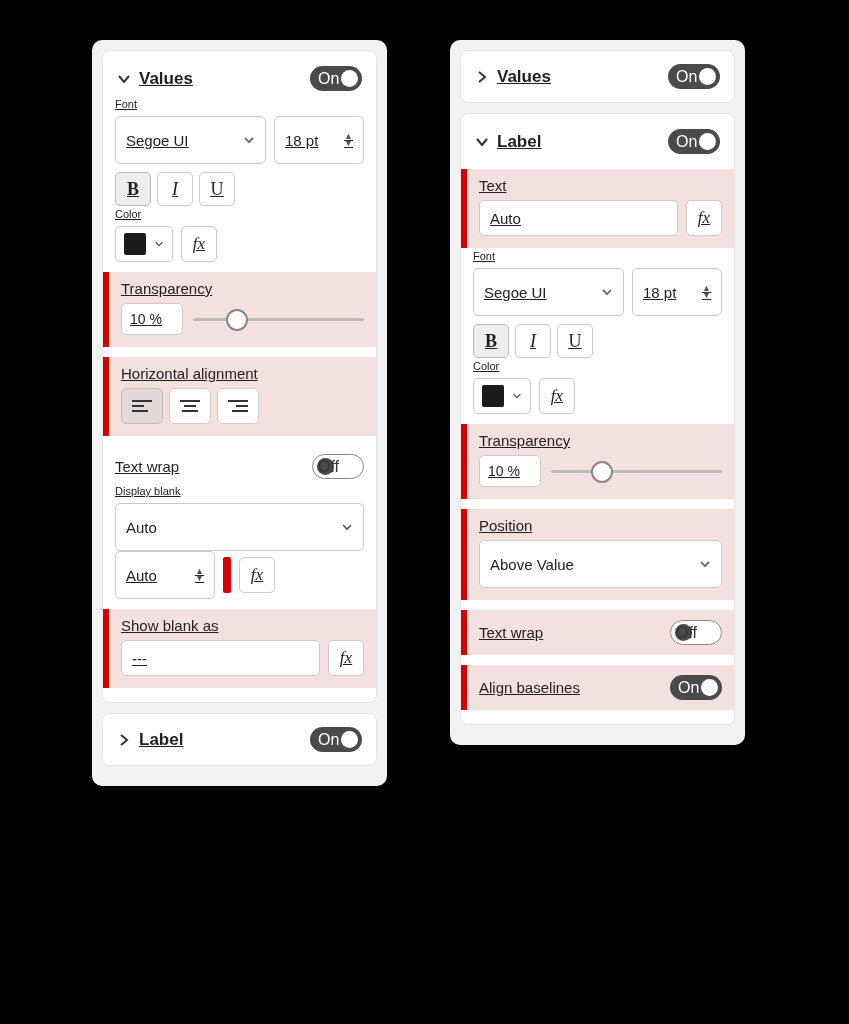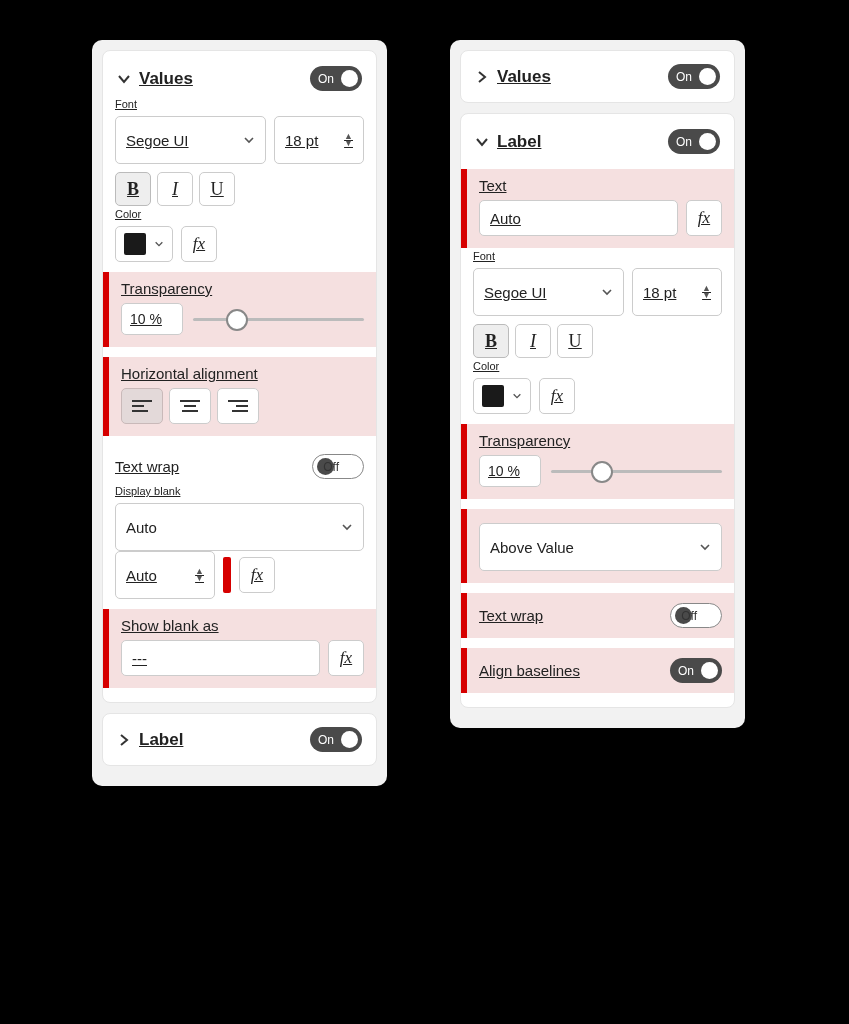--- a/index.html
+++ b/index.html
@@ -50,21 +50,21 @@
   }
   .toggle {
     width: 52px; height: 25px;
     border-radius: 13px;
     background: #4a4a4a;
     position: relative;
     display: inline-flex;
     align-items: center;
     cursor: pointer;
     color: #fff;
-    font-size: 12px;
+    font-size: 16px;
   }
   .toggle .knob {
     width: 17px; height: 17px; border-radius: 50%;
     background: #fff;
     position: absolute;
   }
   .toggle.on .knob { right: 4px; }
   .toggle.off .knob { left: 4px; }
   .toggle .lbl { position:absolute; }
   .toggle.on .lbl { left: 8px; }
@@ -389,20 +389,21 @@
       <div class="slider-row">
         <div class="val-box">10 %</div>
         <div class="slider">
           <div class="track"></div>
           <div class="thumb" style="left:30%"></div>
         </div>
       </div>
     </div>
 
     <div class="highlighted">
+      <div>Position</div>
       <div class="ctrl dropdown full-dd" style="margin-top:6px">
         <span>Above Value</span>
         <span>
             <svg width="12" height="12" viewBox="0 0 12 12">
               <path d="M2 4 L6 8 L10 4" stroke="#555" stroke-width="1.6" fill="none"></path>
             </svg>
           </span>
       </div>
     </div>
 

